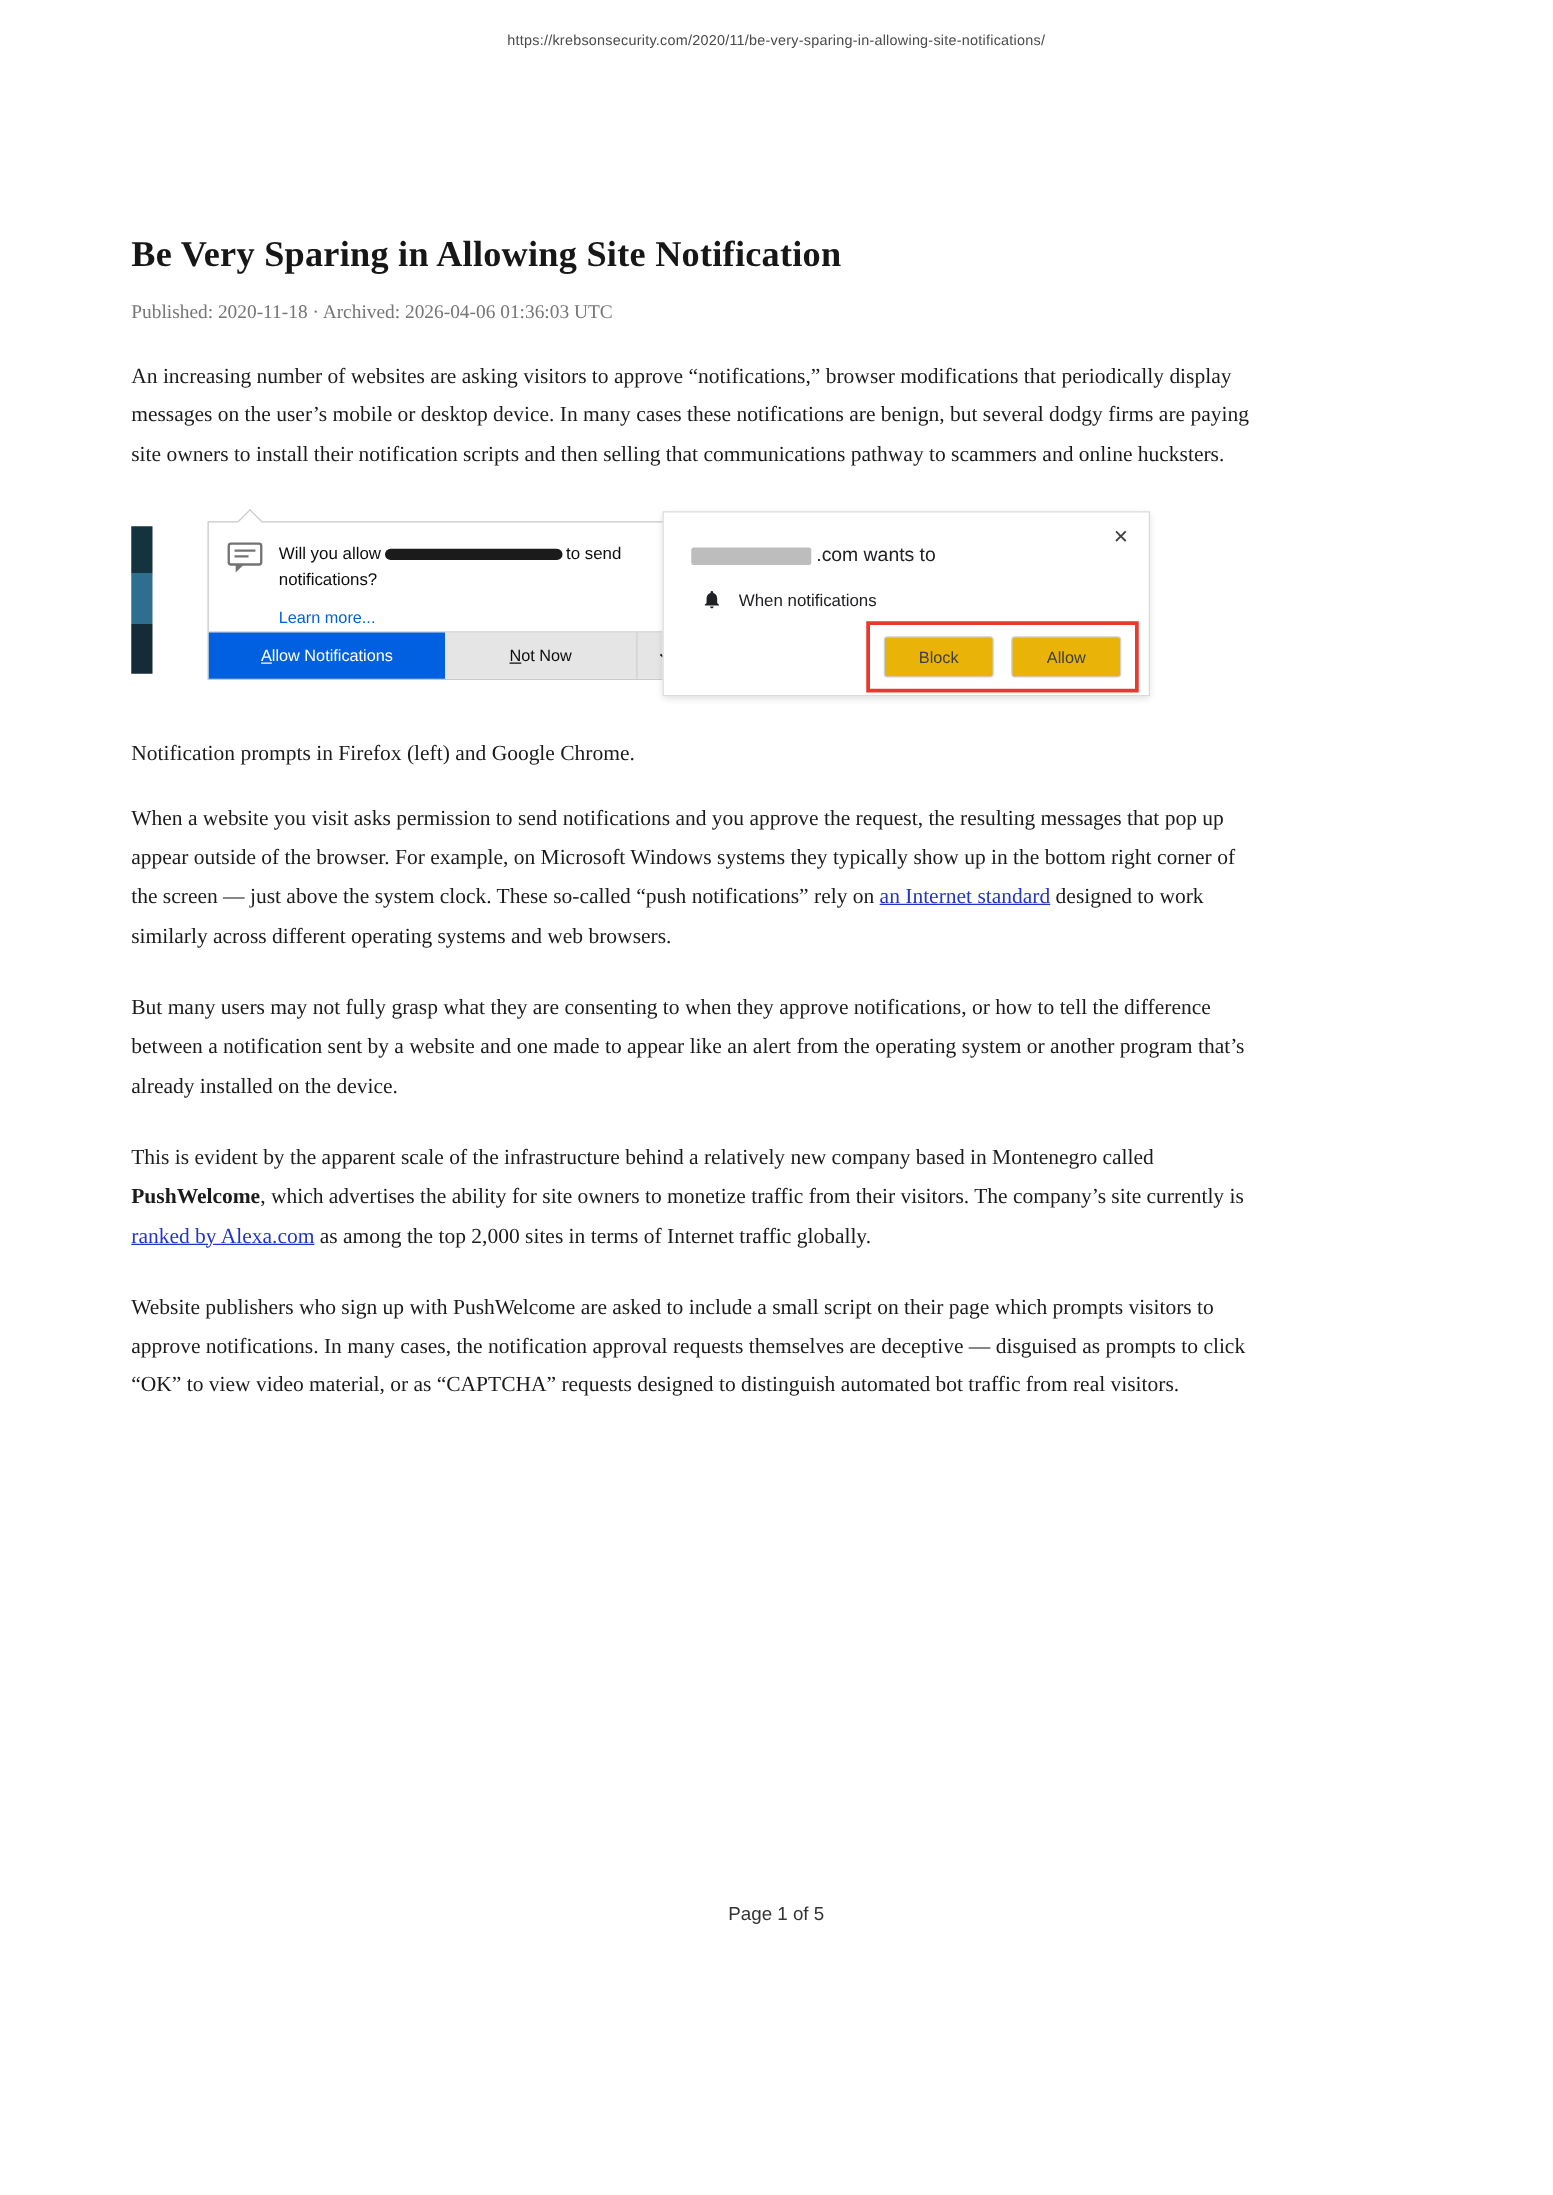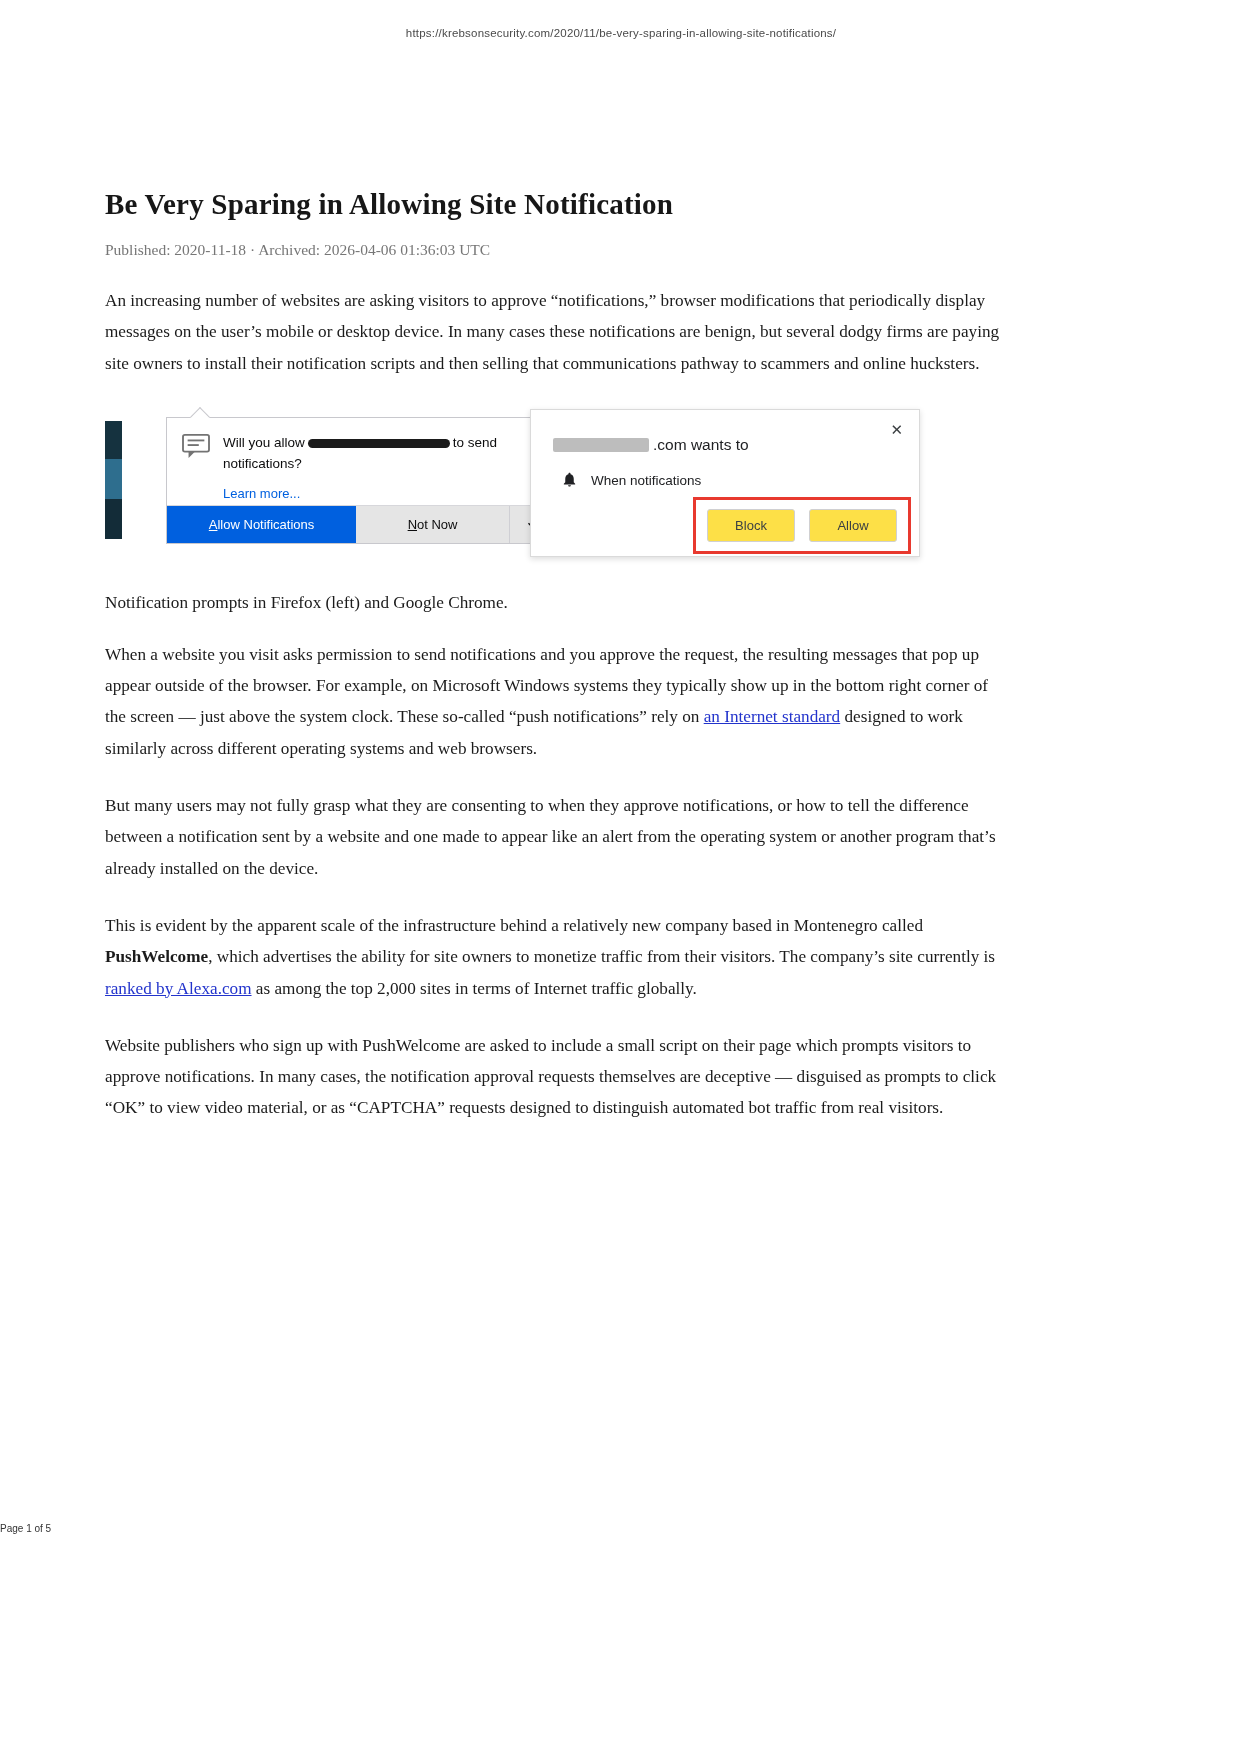--- a/index.html
+++ b/index.html
@@ -184,39 +184,40 @@
     right: 8px; bottom: 2px;
   }
   .red-box {
     display: flex;
     gap: 14px;
     border: 3px solid #e8392f;
     padding: 9px 11px;
   }
   .cr-btn {
     width: 88px; height: 33px;
-    background: #fde047;
+    background: #eab308;
     border: 1px solid #d0d0d2;
     border-radius: 3px;
     font-size: 13px;
     color: #3c4043;
     display: flex; align-items: center; justify-content: center;
   }
 
   .caption {
     margin-top: 34px;
     font-size: 17.2px;
     color: #1b1b1b;
   }
   .footer {
     position: absolute;
     top: 1523px;
     left: 0; right: 0;
+    text-align: center;
     font-family: "Liberation Sans", sans-serif;
-    font-size: 10px;
+    font-size: 15px;
     color: #333333;
   }
 </style>
 </head>
 <body>
 
 <div class="page">
 
   <div class="url-header">https://krebsonsecurity.com/2020/11/be-very-sparing-in-allowing-site-notifications/</div>
 

